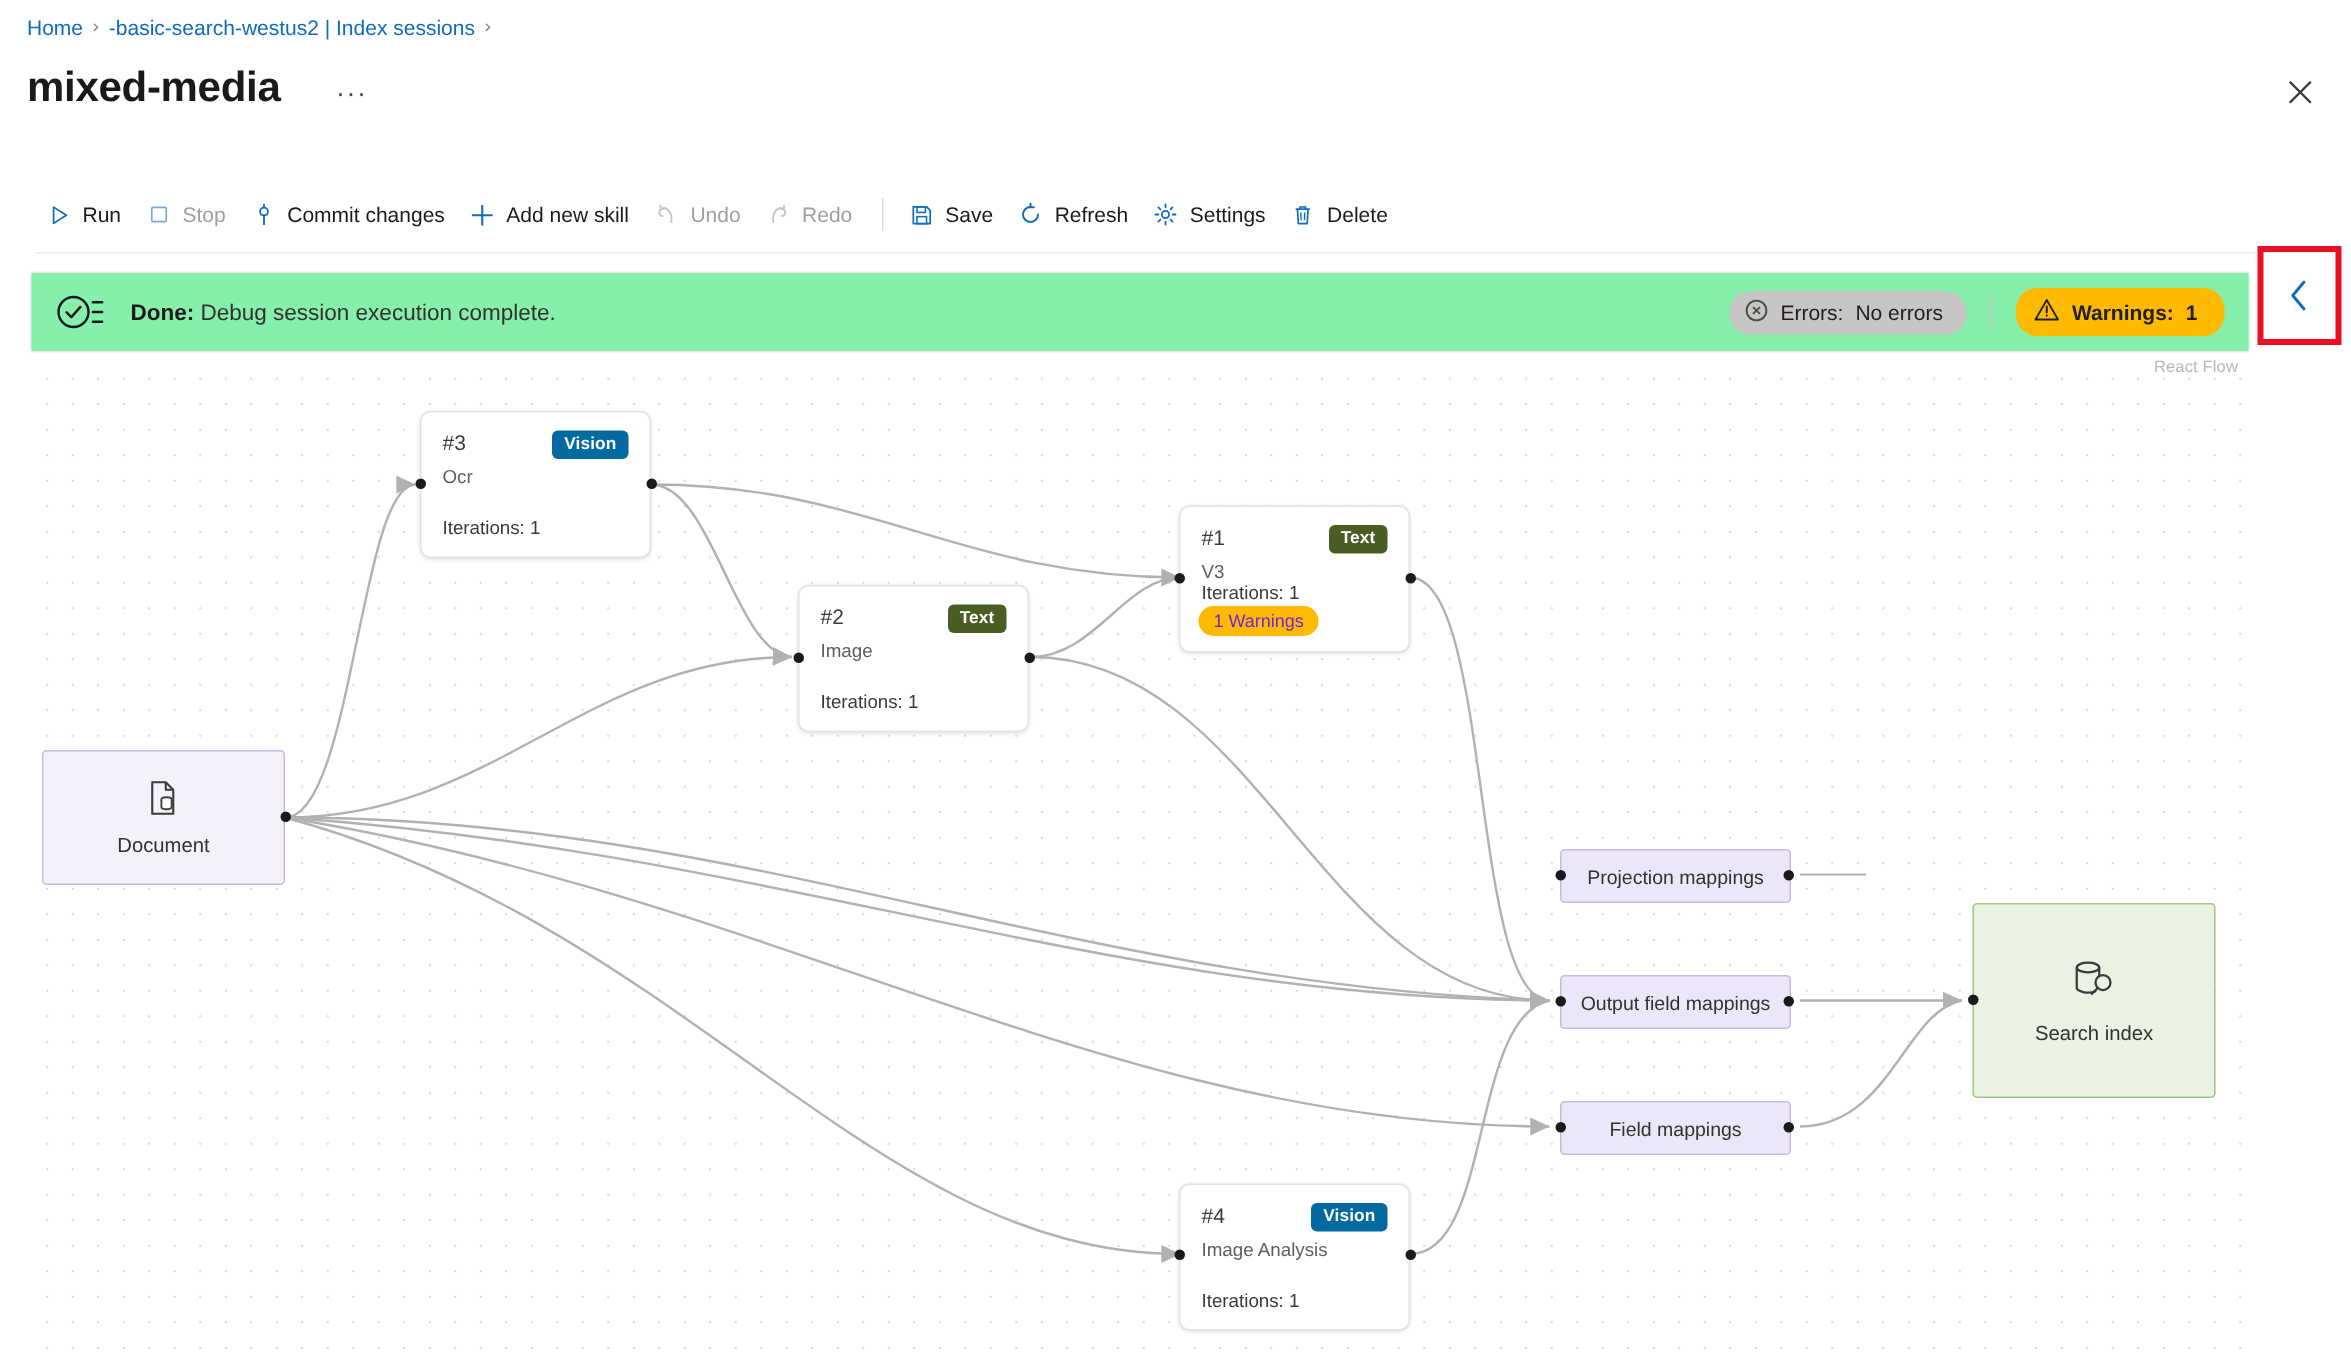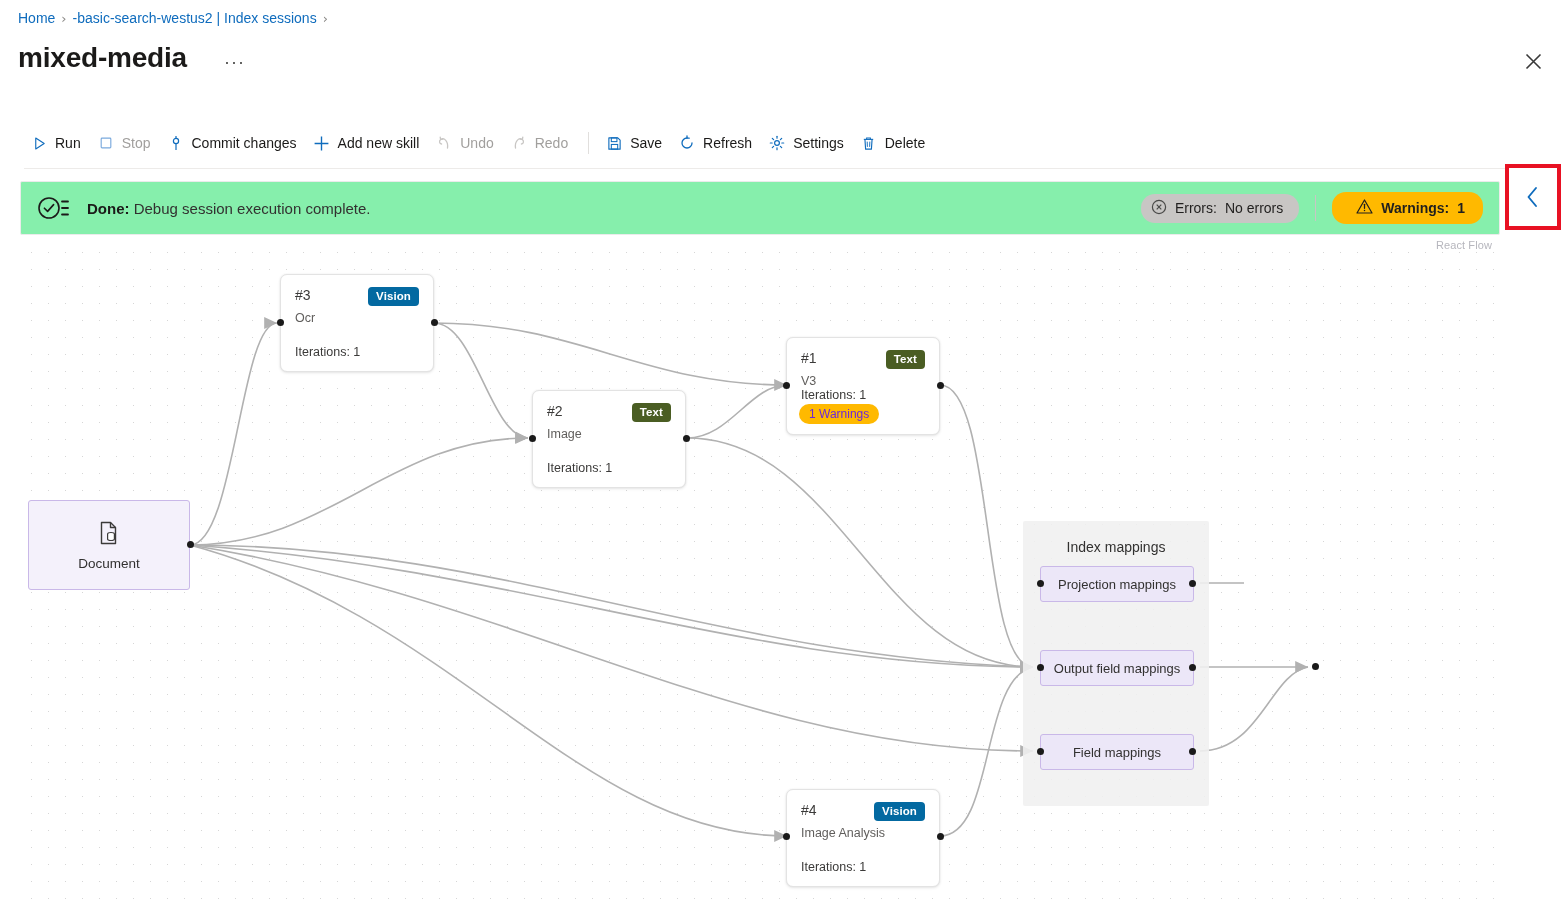--- a/index.html
+++ b/index.html
@@ -166,21 +166,21 @@
     cursor: pointer;
   }
   .pill-errors {
     background: #c8c6c4;
     color: #201f1e;
   }
   .pill-warnings {
     background: #ffb900;
     color: #201f1e;
     font-weight: 600;
-    padding: 6px 18px 6px 24px;
+    padding: 6px 18px 6px 12px;
   }
   .pill-sep {
     width: 1px;
     height: 26px;
     background: #c8c6c4;
     margin: 0 16px;
   }
   .collapse-btn {
     position: absolute;
     left: 1505px;
@@ -524,23 +524,20 @@
 <div class="collapse-btn">
   <svg width="16" height="24" viewBox="0 0 16 24">
     <path d="M11 3 L3.5 12 L11 21" fill="none" stroke="#0f6cbd" stroke-width="1.9" stroke-linecap="round" stroke-linejoin="round"></path>
   </svg>
 </div>
 
 <div class="canvas">
 
   <div class="react-flow-attr">React Flow</div>
 
-  <div class="group-box" style="left:1003px; top:283px; width:186px; height:285px;">
-    <div class="group-title">Index mappings</div>
-  </div>
 
   <svg class="edges-svg">
     <defs>
       <marker id="ah" markerWidth="9" markerHeight="9" refX="8" refY="4.5" orient="auto">
         <path d="M0,0.8 L8,4.5 L0,8.2 Z" fill="#b1b1b1"></path>
       </marker>
     </defs>
     <g fill="none" stroke="#b1b1b1" stroke-width="1.6">
 
       <path d="M170,307 C215,307 220,85 257,85" marker-end="url(#ah)"></path>
@@ -637,15 +634,27 @@
   <div class="handle" style="left:1169px; top:342px;"></div>
 
   <div class="map-node" style="left:1020px; top:412px; width:152px; height:34px;">Output field mappings</div>
   <div class="handle" style="left:1017px; top:426px;"></div>
   <div class="handle" style="left:1169px; top:426px;"></div>
 
   <div class="map-node" style="left:1020px; top:496px; width:152px; height:34px;">Field mappings</div>
   <div class="handle" style="left:1017px; top:510px;"></div>
   <div class="handle" style="left:1169px; top:510px;"></div>
 
+  <div class="node io-node green" style="left:1295px; top:364px; width:162px; height:130px;">
+    <span>
+      <svg width="34" height="32" viewBox="0 0 34 32">
+        <ellipse cx="13" cy="7" rx="7.5" ry="3.2" fill="none" stroke="#3b3a39" stroke-width="1.5"></ellipse>
+        <path d="M5.5 7 V20 a7.5 3.2 0 0 0 13 2.6" fill="none" stroke="#3b3a39" stroke-width="1.5"></path>
+        <path d="M20.5 7 V13" fill="none" stroke="#3b3a39" stroke-width="1.5"></path>
+        <circle cx="23" cy="17" r="5" fill="none" stroke="#3b3a39" stroke-width="1.5"></circle>
+        <path d="M19.3 20.8 L15.5 24.6" stroke="#3b3a39" stroke-width="1.5" stroke-linecap="round"></path>
+      </svg>
+    </span>
+    <span class="io-label">Search index</span>
+  </div>
   <div class="handle" style="left:1292px; top:425px;"></div>
 
 </div>
 
 </body></html>

